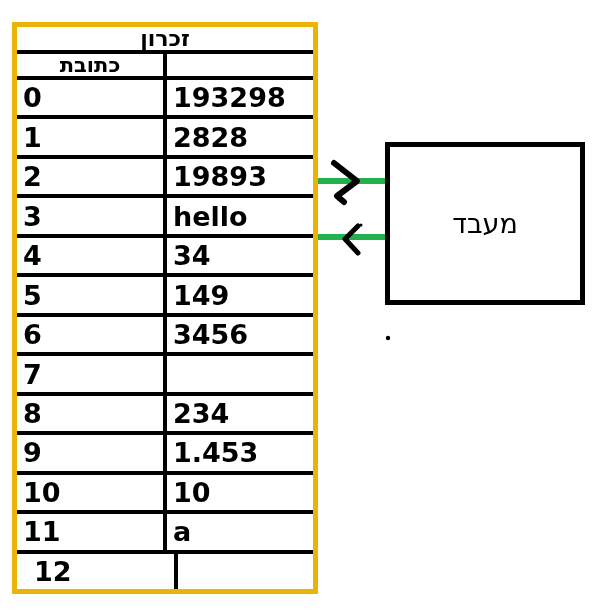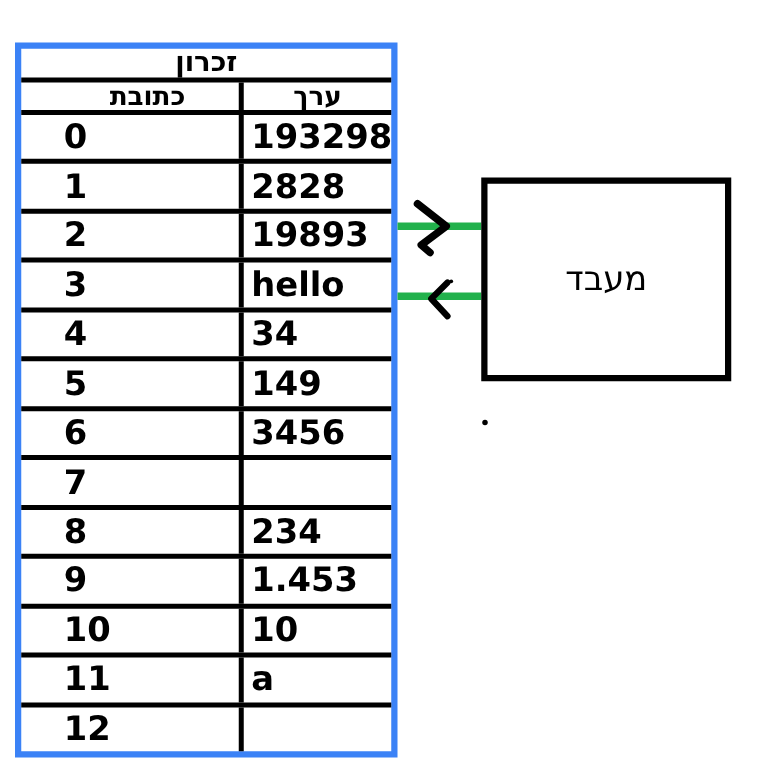--- a/index.html
+++ b/index.html
@@ -9,25 +9,25 @@
     height: 615px;
     background: #ffffff;
     overflow: hidden;
     font-family: "DejaVu Sans", sans-serif;
   }
 
   
   .memory-table {
     position: absolute;
     left: 12px;
-    top: 34px;
+    top: 22px;
     width: 306px;
     height: 572px;
     box-sizing: border-box;
-    border: 5px solid #3b82f6;
+    border: 5px solid #eab308;
     display: flex;
     flex-direction: column;
     background: #fff;
   }
   .title-row {
     height: 27px;
     box-sizing: border-box;
     border-bottom: 4px solid #000;
     display: flex;
     align-items: center;
@@ -49,26 +49,25 @@
     font-weight: bold;
     font-size: 21px;
     line-height: 1;
   }
   .data-row {
     flex: 1;
     box-sizing: border-box;
     border-bottom: 4px solid #000;
     display: flex;
   }
-  .data-row:last-child { border-bottom: none; }
+  .data-row:last-child { border-bottom: none; padding-left: 11px; }
   .cell { box-sizing: border-box; }
   .addr-col {
     width: 150px;
     border-right: 4px solid #000;
-    margin-left: 28px;
   }
   .val-col { flex: 1; }
   .data-row .cell {
     display: flex;
     align-items: center;
     font-weight: bold;
     font-size: 27px;
     line-height: 1;
     padding-left: 6px;
     overflow: hidden;
@@ -112,21 +111,20 @@
 </head>
 <body>
 
 <div class="canvas">
 
   <div class="memory-table">
     <div class="title-row" dir="rtl">זכרון</div>
 
     <div class="header-row">
       <div class="cell addr-col" dir="rtl">כתובת</div>
-      <div class="cell val-col" dir="rtl">ערך</div>
     </div>
 
     <div class="data-row">
       <div class="cell addr-col">0</div>
       <div class="cell val-col">193298</div>
     </div>
     <div class="data-row">
       <div class="cell addr-col">1</div>
       <div class="cell val-col">2828</div>
     </div>

